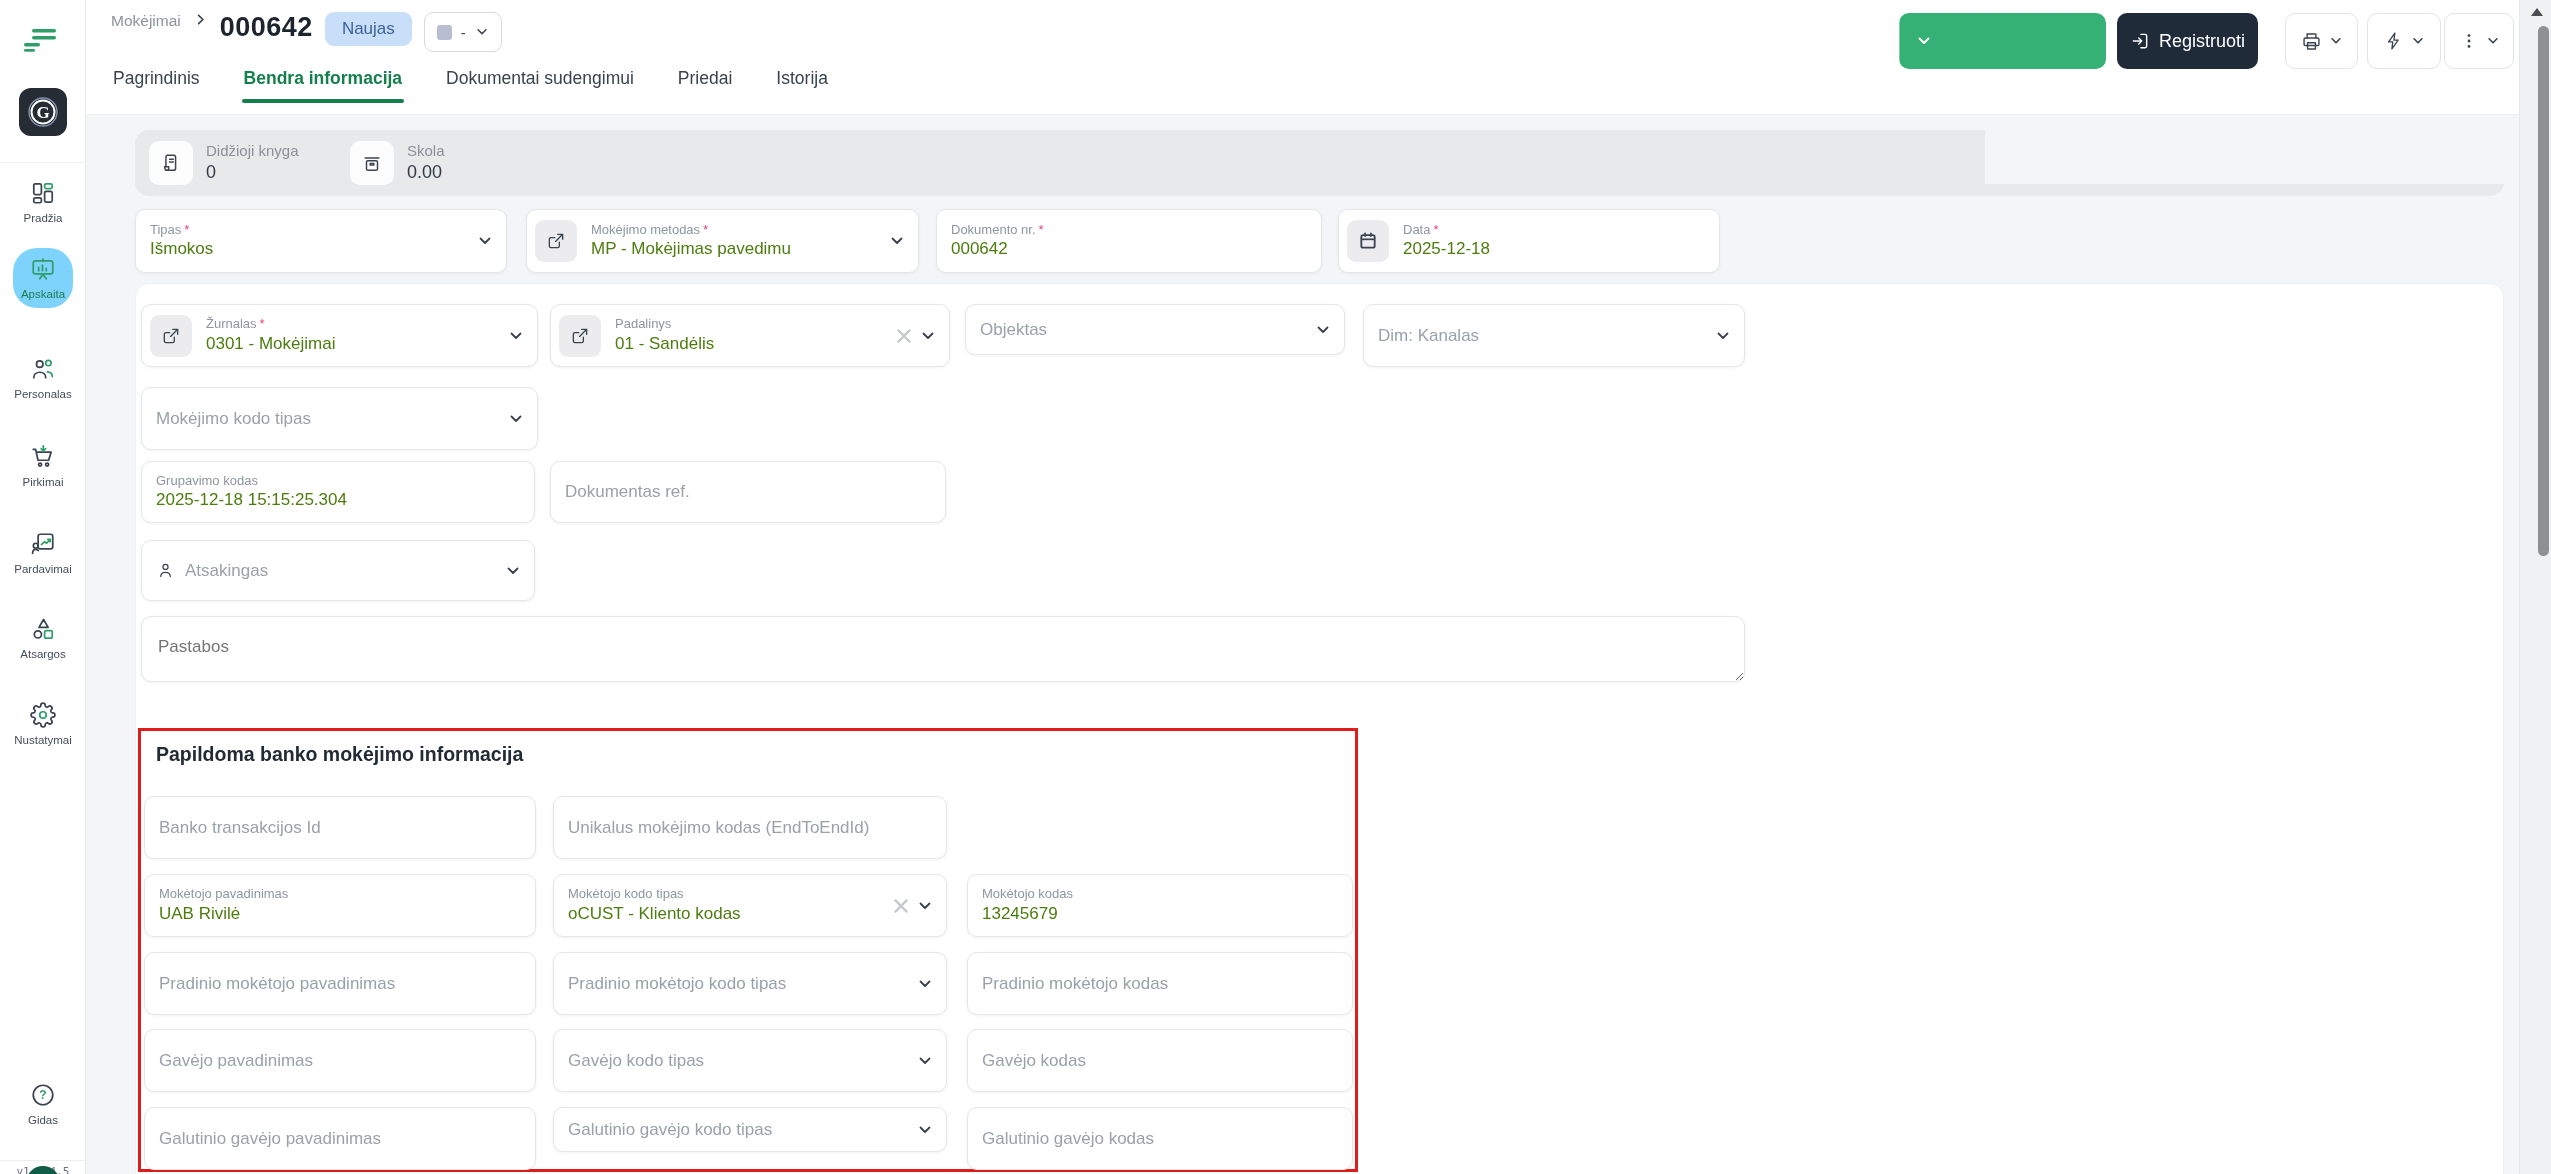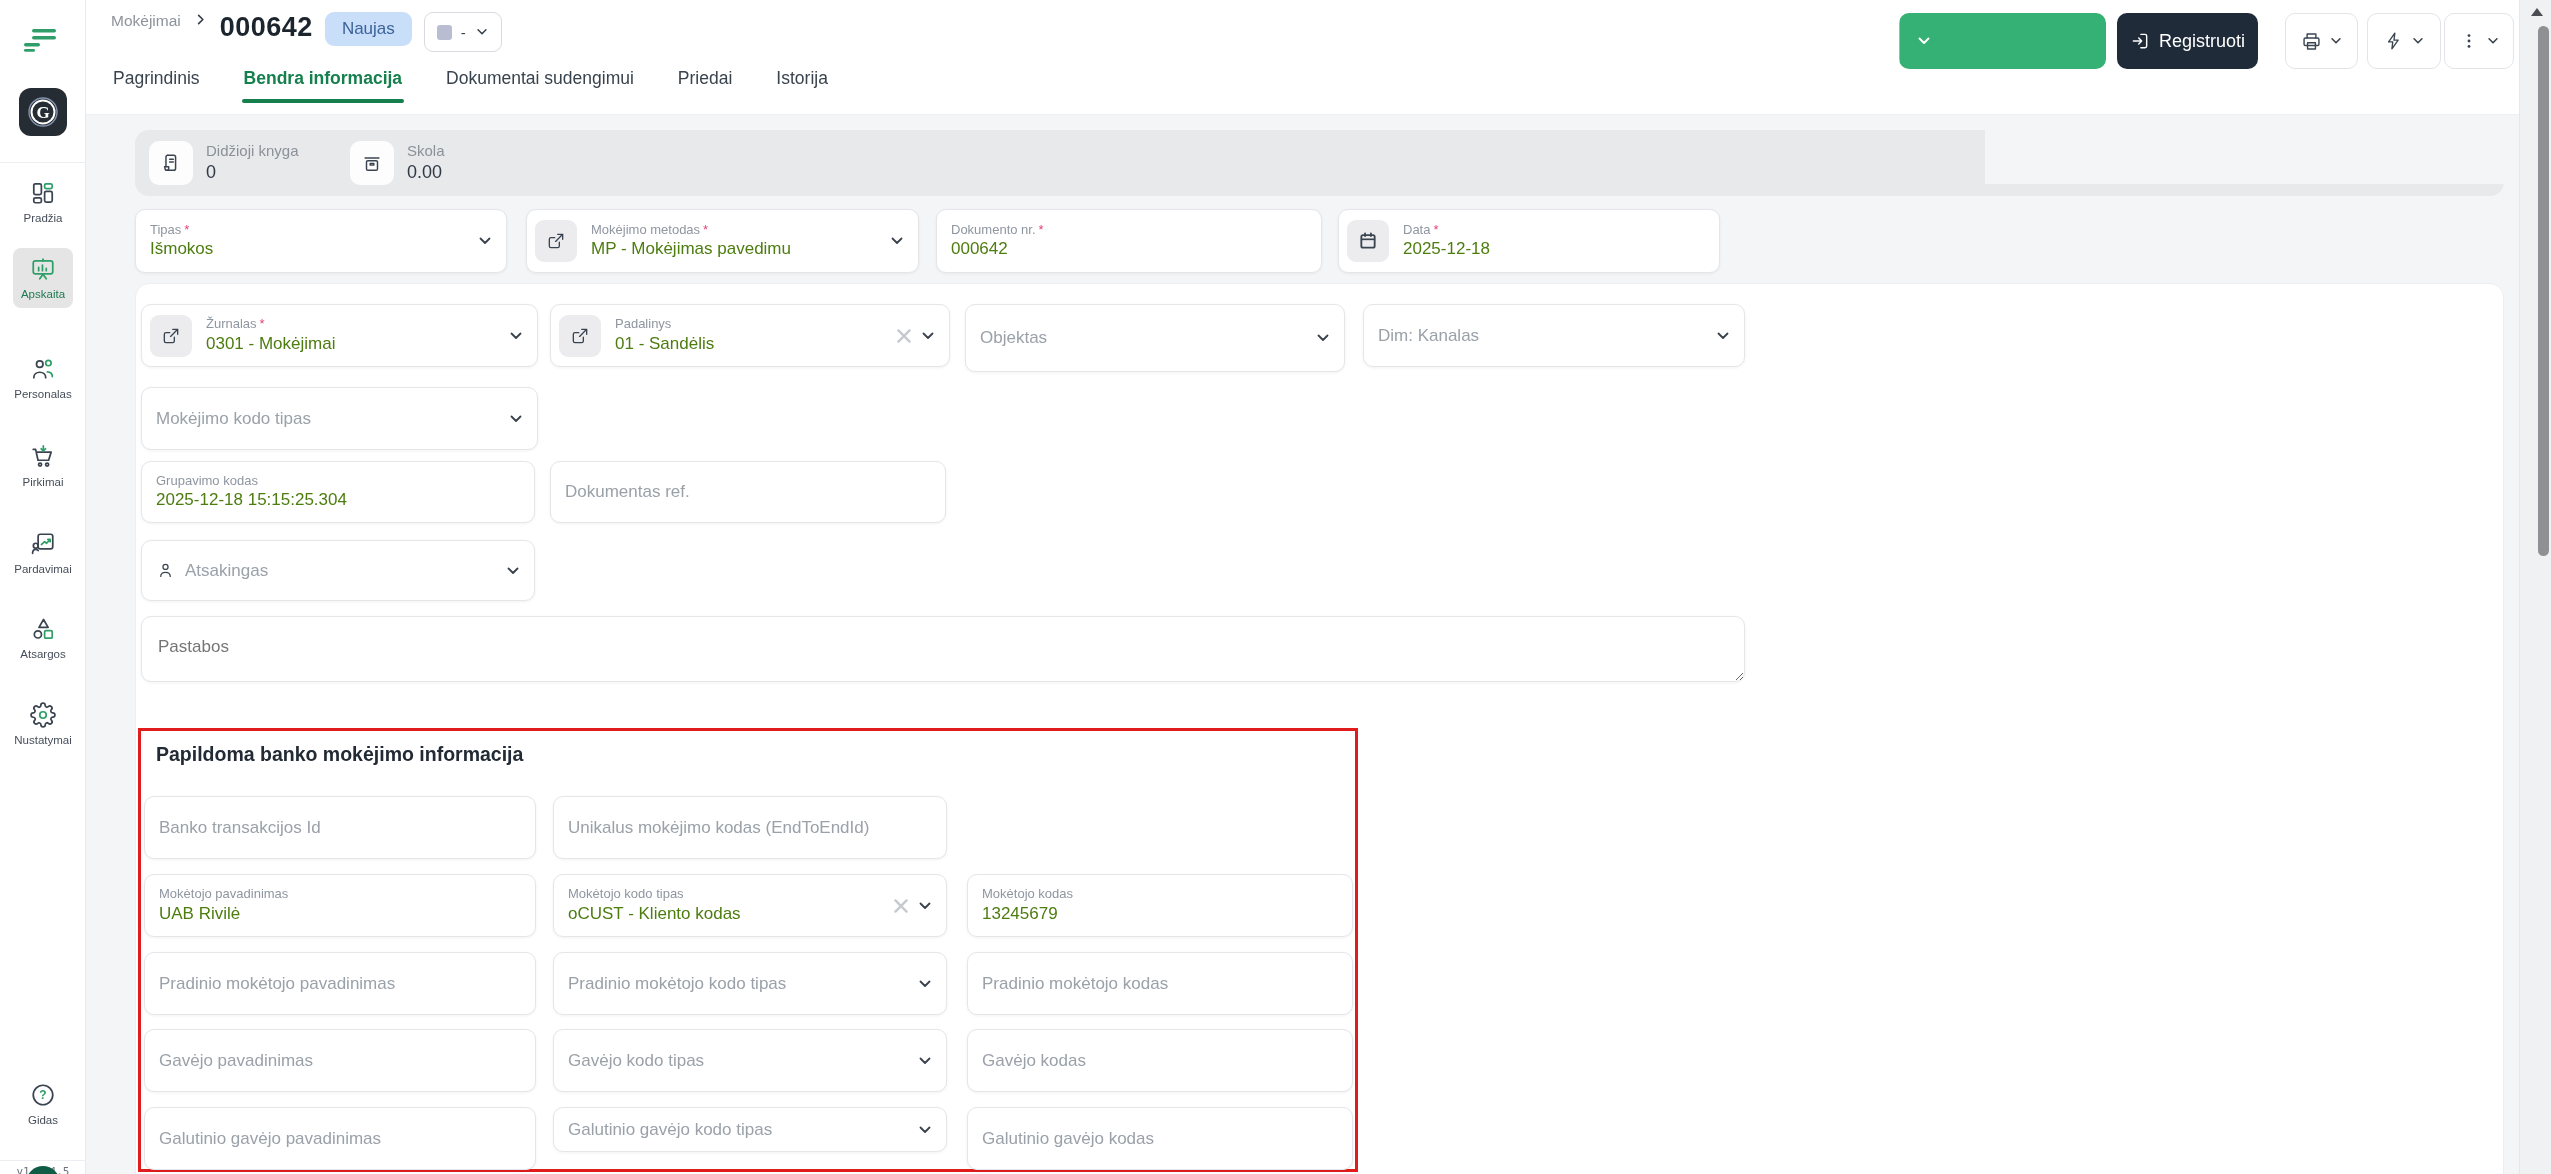--- a/index.html
+++ b/index.html
@@ -10,21 +10,21 @@
   
   .sidebar{position:absolute;left:0;top:0;width:86px;height:1174px;background:#fff;
     border-right:1px solid #e7e9ec;z-index:5;}
   .menu-toggle{position:absolute;left:20px;top:26px;width:46px;height:34px;cursor:pointer;}
   .logo{position:absolute;left:19px;top:88px;width:48px;height:48px;background:#262c33;
     border-radius:12px;display:flex;align-items:center;justify-content:center;}
   .side-div{position:absolute;left:0;top:162px;width:86px;border-top:1px solid #eceef1;}
   .side-item{position:absolute;left:13px;width:60px;display:flex;flex-direction:column;
     align-items:center;gap:6px;padding:8px 0;cursor:pointer;}
   .side-item .slabel{font-size:11.5px;color:#454e59;white-space:nowrap;}
-  .side-item.active{background:#e5e5e5;border-radius:8px;}
+  .side-item.active{background:#7dd3fc;border-radius:24px;}
   .side-item.active .slabel{color:#1f7a52;}
   .side-bottom-div{position:absolute;left:0;top:1160px;width:86px;border-top:1px solid #eceef1;}
   .chat-bubble{position:absolute;left:26px;top:1166px;width:34px;height:34px;border-radius:50%;
     background:#0f5d46;}
   .version{position:absolute;left:0;top:1133px;width:86px;text-align:center;
     font-family:"DejaVu Sans Mono",monospace;font-size:11px;color:#6b727b;margin-top:32px;}
 
   
   .header{position:absolute;left:86px;top:0;width:2433px;height:115px;background:#fff;
     border-bottom:1px solid #eef0f2;z-index:4;}
@@ -400,21 +400,21 @@
         <input class="fvalue" value="01 - Sandėlis" style="">
       </div>
       <svg class="clearx" width="14" height="14" viewBox="0 0 10 10">
           <path d="M1 1l8 8M9 1L1 9"></path>
         </svg>
       <svg class="chev" width="16" height="16" viewBox="0 0 16 16">
           <path d="M3.5 5.5L8 10l4.5-4.5"></path>
         </svg>
     </div>
 
-    <div class="fld" style="left:829px;top:20px;width:380px;height:68px;">
+    <div class="fld" style="left:829px;top:20px;width:380px;height:51px;">
       <div class="fbody">
           <input class="fph" placeholder="Objektas" style="">
         </div>
       <svg class="chev" width="16" height="16" viewBox="0 0 16 16">
           <path d="M3.5 5.5L8 10l4.5-4.5"></path>
         </svg>
     </div>
 
     <div class="fld" style="left:1227px;top:20px;width:382px;height:63px;">
       <div class="fbody">

